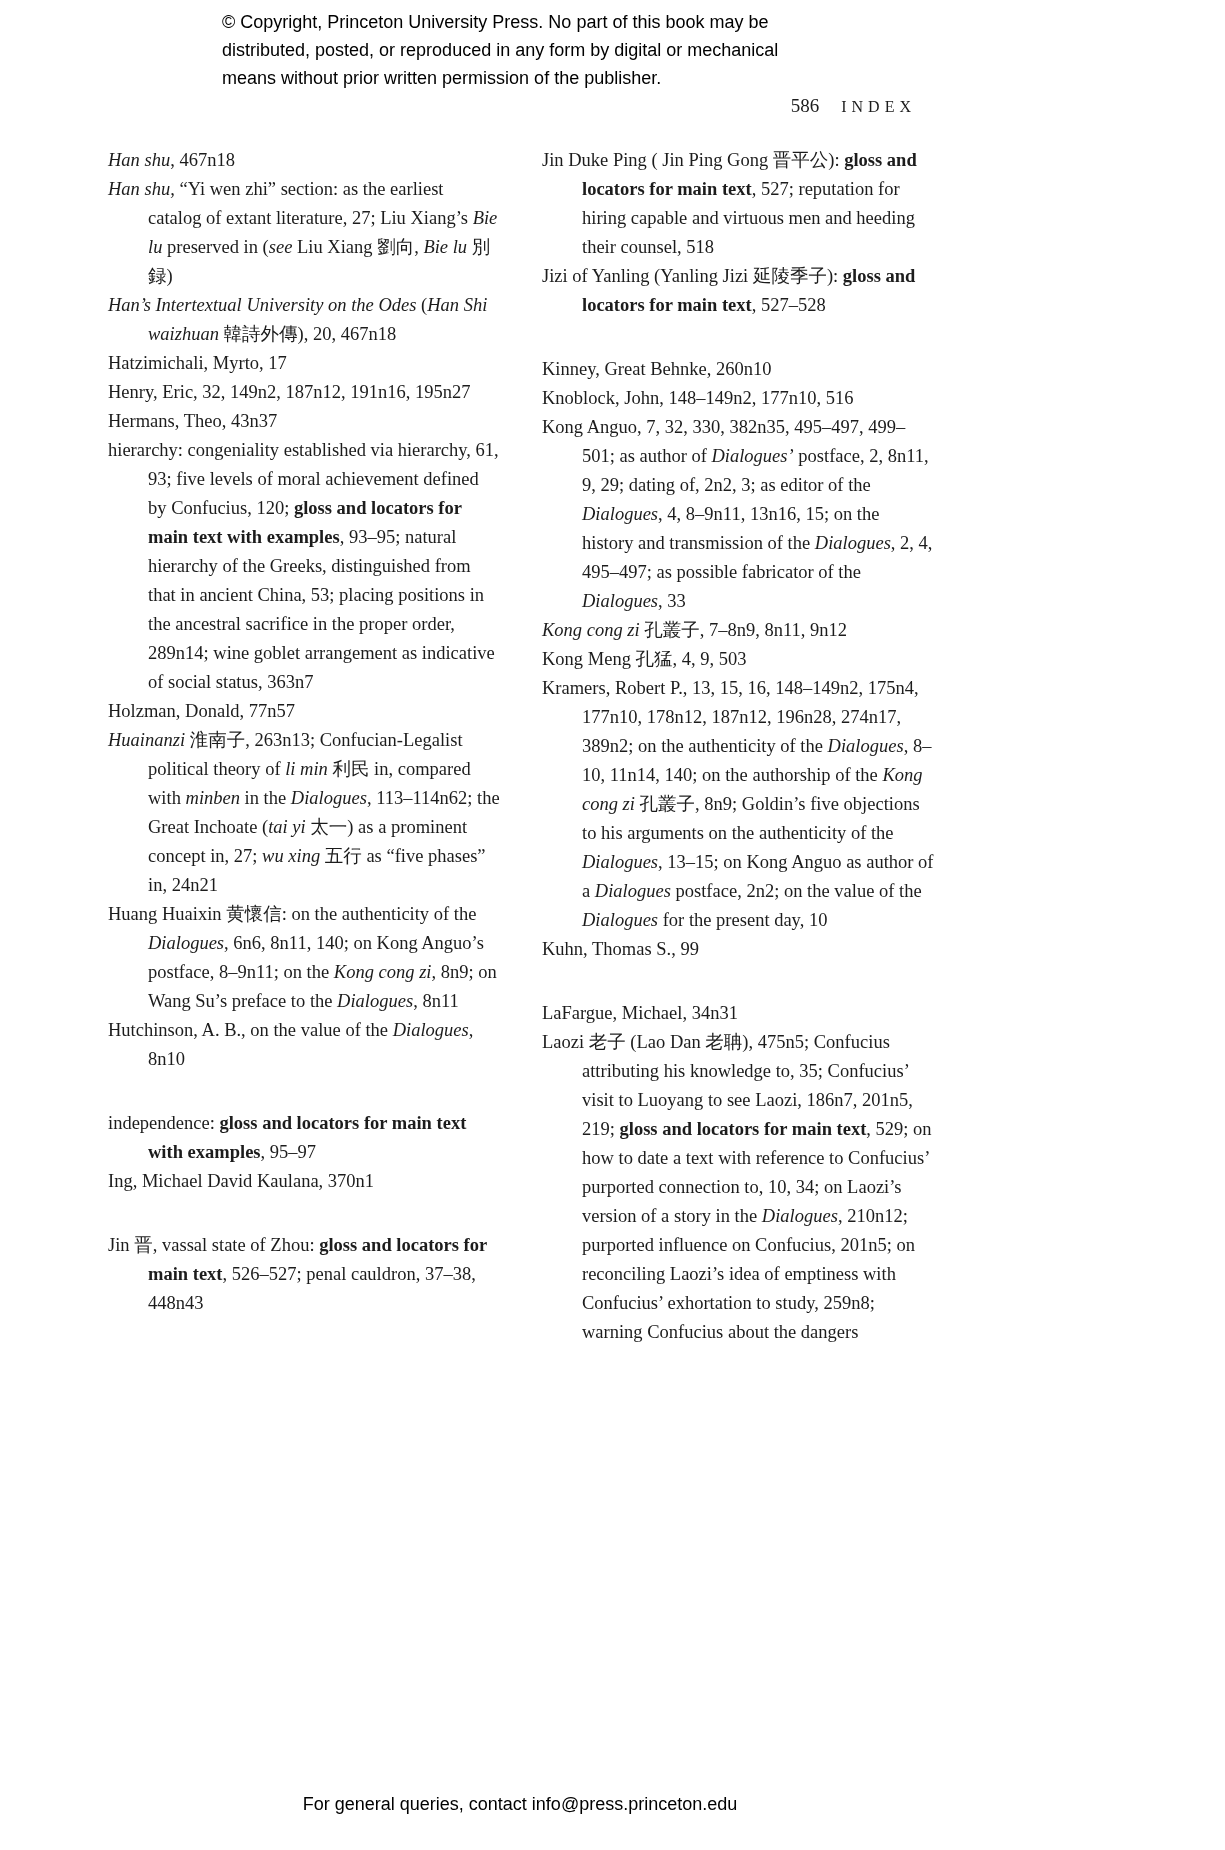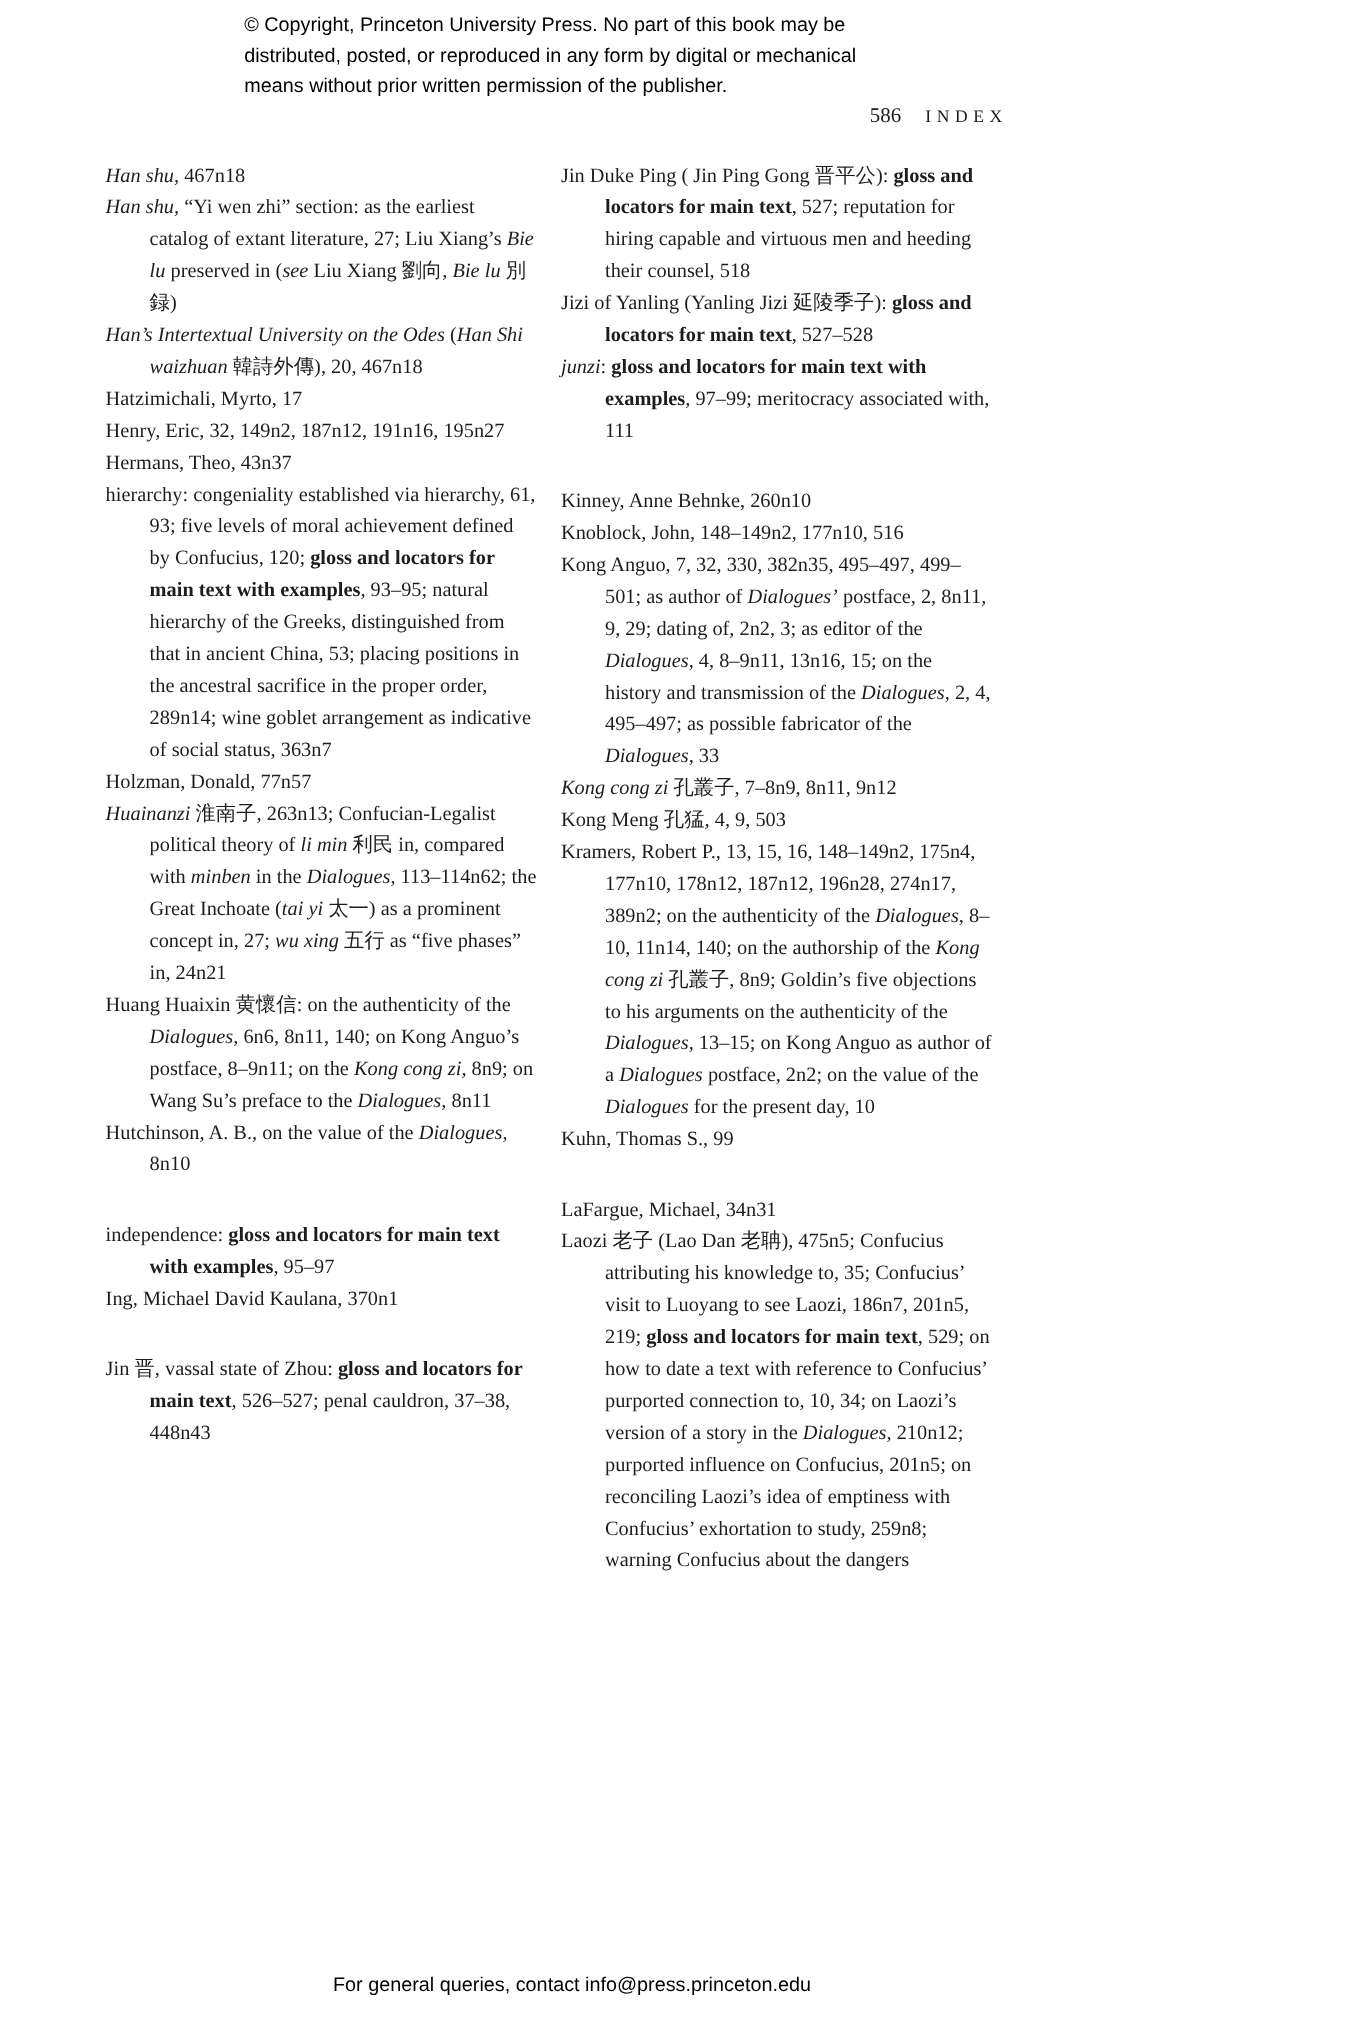--- a/index.html
+++ b/index.html
@@ -36,24 +36,24 @@
   .page-header .pagenum {
     font-size: 19px;
   }
   .page-header .section {
     font-size: 16px;
     letter-spacing: 5px;
     margin-left: 22px;
   }
   .columns {
     position: absolute;
-    left: 96px;
+    left: 108px;
     top: 146px;
     display: flex;
-    gap: 22px;
+    gap: 42px;
   }
   .col {
     width: 392px;
     font-family: "Liberation Serif", serif;
     font-size: 18.5px;
     line-height: 29px;
     color: #1c1c1c;
   }
   .entry {
     margin: 0;
@@ -98,22 +98,21 @@
       <p class="entry"><span class="seg-i">Huainanzi</span><span> 淮南子, 263n13; Confucian-Legalist political theory of </span><span class="seg-i">li min</span><span> 利民 in, compared with </span><span class="seg-i">minben</span><span> in the </span><span class="seg-i">Dialogues</span><span>, 113–114n62; the Great Inchoate (</span><span class="seg-i">tai yi</span><span> 太一) as a prominent concept in, 27; </span><span class="seg-i">wu xing</span><span> 五行 as “five phases” in, 24n21</span></p>
       <p class="entry"><span>Huang Huaixin 黄懷信: on the authenticity of the </span><span class="seg-i">Dialogues</span><span>, 6n6, 8n11, 140; on Kong Anguo’s postface, 8–9n11; on the </span><span class="seg-i">Kong cong zi,</span><span> 8n9; on Wang Su’s preface to the </span><span class="seg-i">Dialogues</span><span>, 8n11</span></p>
       <p class="entry"><span>Hutchinson, A. B., on the value of the </span><span class="seg-i">Dialogues</span><span>, 8n10</span></p>
       <p class="entry gap"><span>independence: </span><span class="seg-b">gloss and locators for main text with examples</span><span>, 95–97</span></p>
       <p class="entry"><span>Ing, Michael David Kaulana, 370n1</span></p>
       <p class="entry gap"><span>Jin 晋, vassal state of Zhou: </span><span class="seg-b">gloss and locators for main text</span><span>, 526–527; penal cauldron, 37–38, 448n43</span></p>
     </div>
   <div class="col" id="right-col">
       <p class="entry"><span>Jin Duke Ping ( Jin Ping Gong 晋平公): </span><span class="seg-b">gloss and locators for main text</span><span>, 527; reputation for hiring capable and virtuous men and heeding their counsel, 518</span></p>
       <p class="entry"><span>Jizi of Yanling (Yanling Jizi 延陵季子): </span><span class="seg-b">gloss and locators for main text</span><span>, 527–528</span></p>
-      <p class="entry"><span class="seg-i">junzi</span><span>: </span><span class="seg-b">gloss and locators for main text with examples</span><span>, 97–99; meritocracy associated with, 111</span></p>
-      <p class="entry gap"><span>Kinney, Anne Behnke, 260n10</span></p>
+      <p class="entry gap"><span>Kinney, Great Behnke, 260n10</span></p>
       <p class="entry"><span>Knoblock, John, 148–149n2, 177n10, 516</span></p>
       <p class="entry"><span>Kong Anguo, 7, 32, 330, 382n35, 495–497, 499–501; as author of </span><span class="seg-i">Dialogues’</span><span> postface, 2, 8n11, 9, 29; dating of, 2n2, 3; as editor of the </span><span class="seg-i">Dialogues</span><span>, 4, 8–9n11, 13n16, 15; on the history and transmission of the </span><span class="seg-i">Dialogues</span><span>, 2, 4, 495–497; as possible fabricator of the </span><span class="seg-i">Dialogues</span><span>, 33</span></p>
       <p class="entry"><span class="seg-i">Kong cong zi</span><span> 孔叢子, 7–8n9, 8n11, 9n12</span></p>
       <p class="entry"><span>Kong Meng 孔猛, 4, 9, 503</span></p>
       <p class="entry"><span>Kramers, Robert P., 13, 15, 16, 148–149n2, 175n4, 177n10, 178n12, 187n12, 196n28, 274n17, 389n2; on the authenticity of the </span><span class="seg-i">Dialogues</span><span>, 8–10, 11n14, 140; on the authorship of the </span><span class="seg-i">Kong cong zi</span><span> 孔叢子, 8n9; Goldin’s five objections to his arguments on the authenticity of the </span><span class="seg-i">Dialogues</span><span>, 13–15; on Kong Anguo as author of a </span><span class="seg-i">Dialogues</span><span> postface, 2n2; on the value of the </span><span class="seg-i">Dialogues</span><span> for the present day, 10</span></p>
       <p class="entry"><span>Kuhn, Thomas S., 99</span></p>
       <p class="entry gap"><span>LaFargue, Michael, 34n31</span></p>
       <p class="entry"><span>Laozi 老子 (Lao Dan 老聃), 475n5; Confucius attributing his knowledge to, 35; Confucius’ visit to Luoyang to see Laozi, 186n7, 201n5, 219; </span><span class="seg-b">gloss and locators for main text</span><span>, 529; on how to date a text with reference to Confucius’ purported connection to, 10, 34; on Laozi’s version of a story in the </span><span class="seg-i">Dialogues</span><span>, 210n12; purported influence on Confucius, 201n5; on reconciling Laozi’s idea of emptiness with Confucius’ exhortation to study, 259n8; warning Confucius about the dangers</span></p>
     </div>
 </div>

